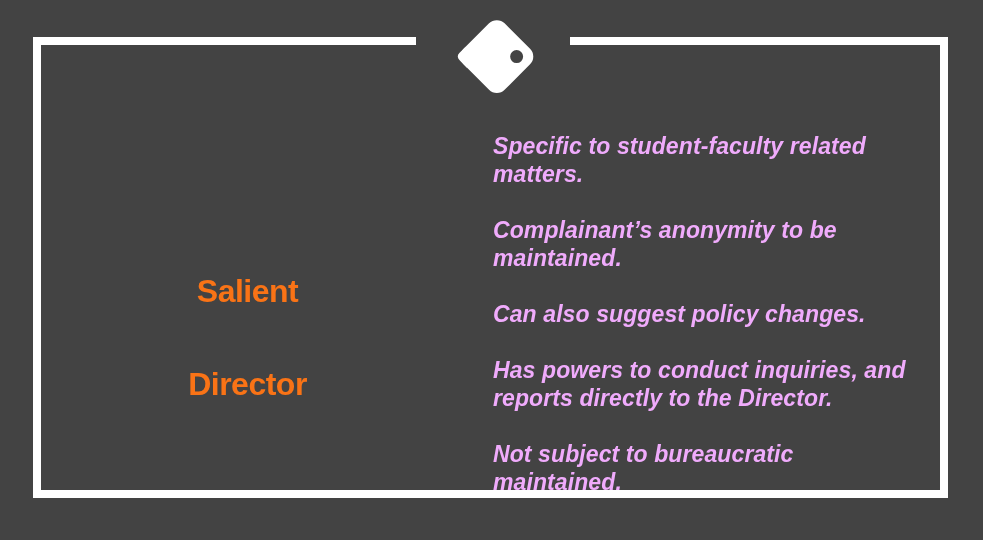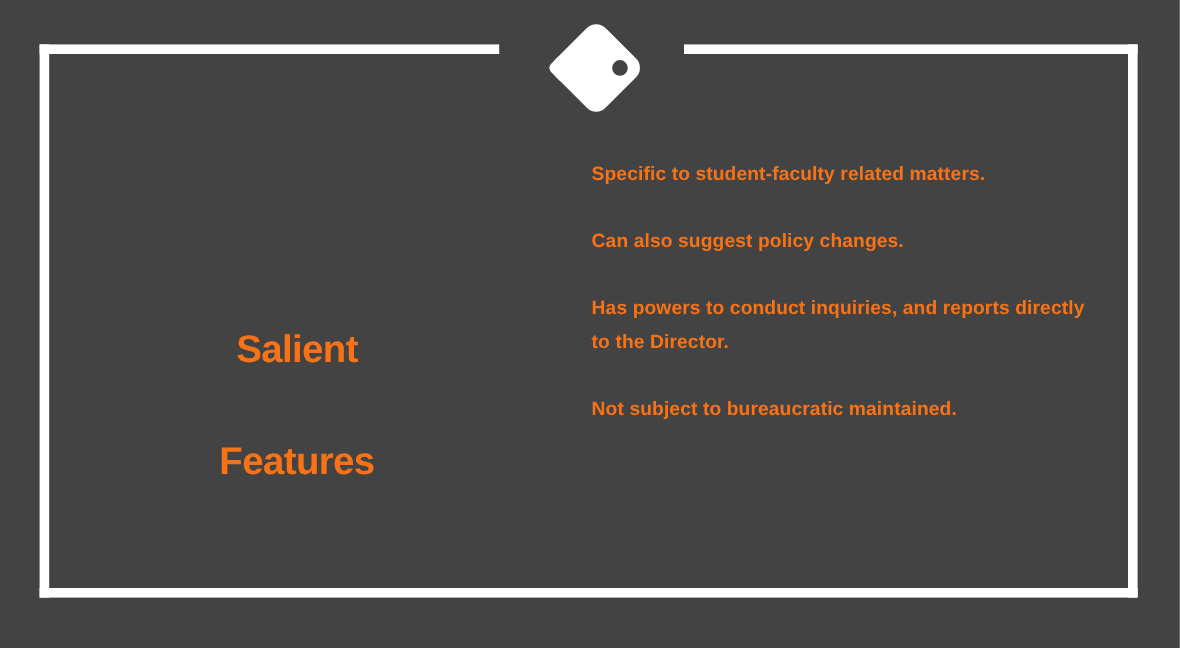--- a/index.html
+++ b/index.html
@@ -85,26 +85,27 @@
   }
 
   
   #features-list {
     position: absolute;
     left: 493px;
     top: 132px;
     width: 430px;
   }
   .feature-item {
-    color: #f97316;
-    font-size: 16px;
+    color: #f0abfc;
+    font-size: 23px;
     font-weight: bold;
     line-height: 28px;
     letter-spacing: 0.1px;
     margin-bottom: 28px;
+    font-style: italic;
   }
   .feature-item:last-child {
     margin-bottom: 0;
   }
 </style>
 </head>
 <body>
 
 <div id="slide">
 
@@ -117,23 +118,24 @@
   <svg id="tag-icon" viewBox="0 0 108 108">
     <g transform="rotate(45 54 54)">
       <rect x="26" y="22" width="58" height="58" rx="11" ry="11" fill="#ffffff"></rect>
       <path d="M26 66 L26 75 Q26 80 32 80 L42 80 Z" fill="#ffffff"></path>
       <circle cx="69" cy="37" r="6.5" fill="#434343"></circle>
     </g>
   </svg>
 
   <div id="title-block">
     <div class="title-line">Salient</div>
-    <div class="title-line">Features</div>
+    <div class="title-line">Director</div>
   </div>
 
   <div id="features-list">
     <div class="feature-item">Specific to student-faculty related matters.</div>
+    <div class="feature-item">Complainant’s anonymity to be maintained.</div>
     <div class="feature-item">Can also suggest policy changes.</div>
     <div class="feature-item">Has powers to conduct inquiries, and reports directly to the Director.</div>
     <div class="feature-item">Not subject to bureaucratic maintained.</div>
   </div>
 
 </div>
 
 </body></html>

